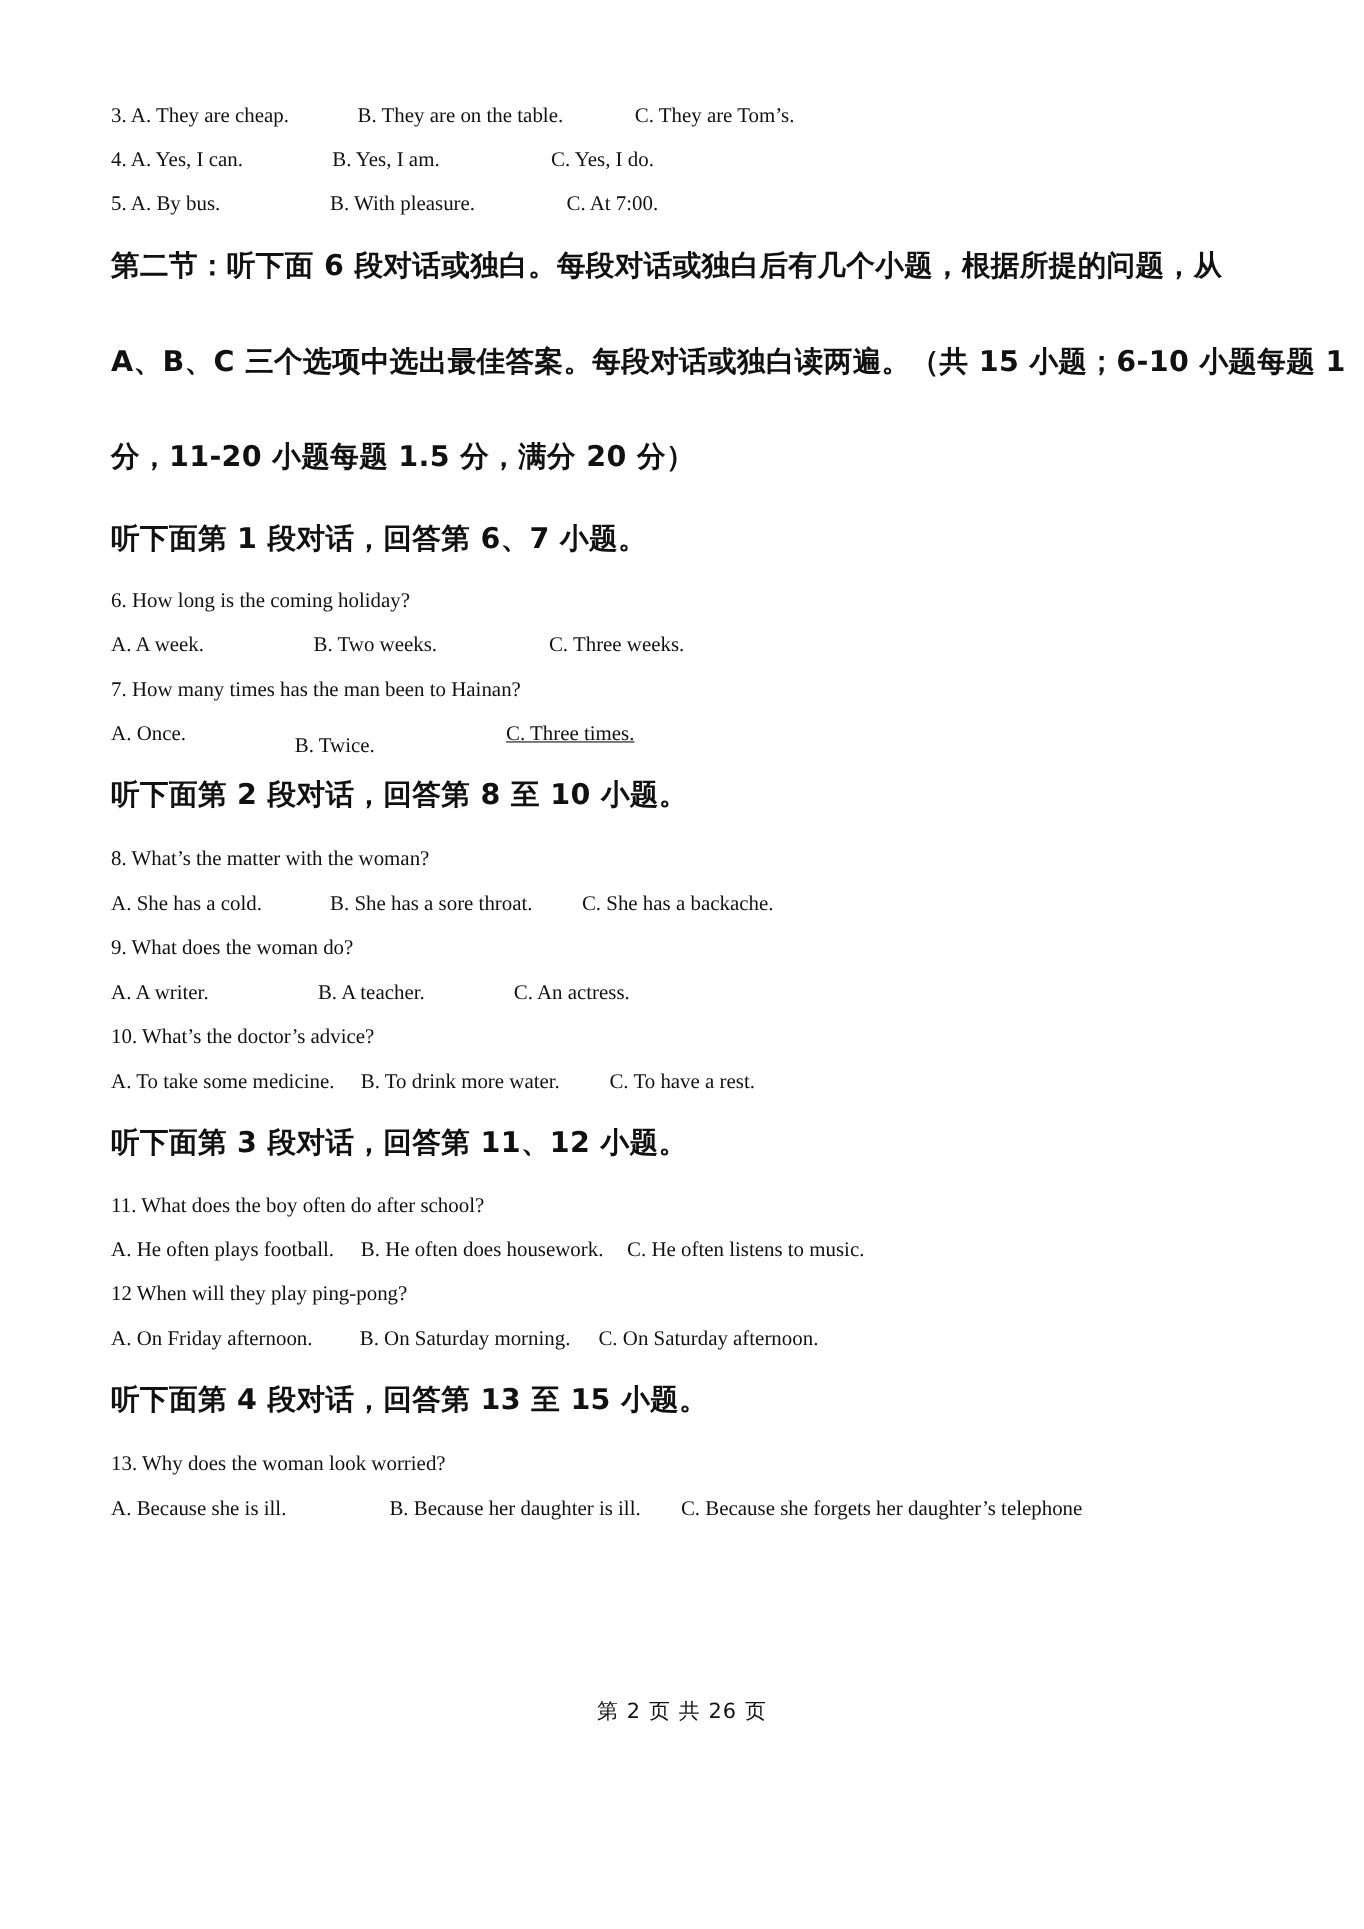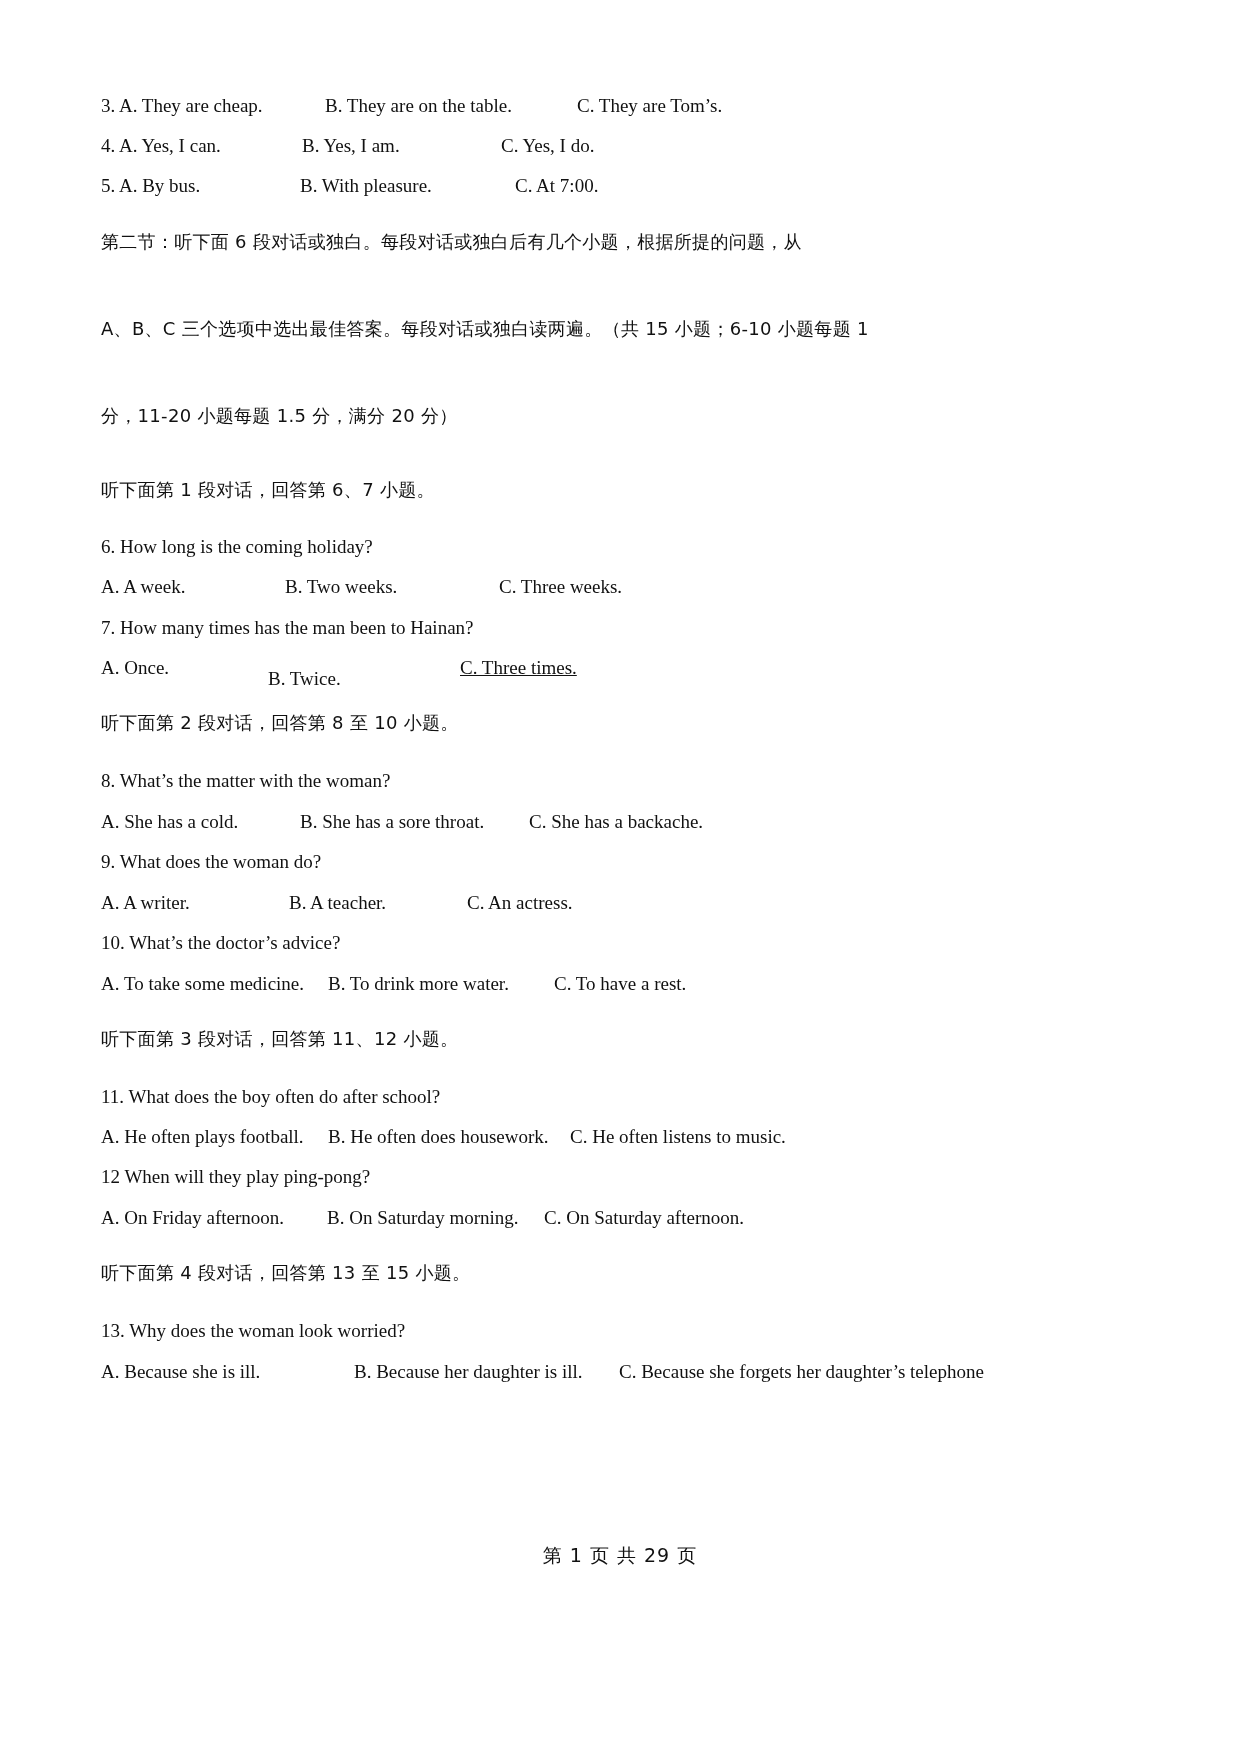--- a/index.html
+++ b/index.html
@@ -1,19 +1,19 @@
 <!DOCTYPE html>
 <html><head>
   <meta charset="utf-8">
   <style>
     html, body { margin: 0; padding: 0; background: #ffffff; }
     body { width: 1240px; height: 1754px; position: relative; overflow: hidden;
            font-family: "Liberation Serif", "DejaVu Serif", serif; color: #111; }
     .line { position: absolute; left: 101px; white-space: nowrap; font-size: 19px; line-height: 22px; }
-    .heading { font-family: "DejaVu Sans", "Liberation Sans", sans-serif; font-weight: normal; font-size: 18px; line-height: 26px; letter-spacing: 0.3px; }
+    .heading { font-family: "DejaVu Sans", "Liberation Sans", sans-serif; font-weight: bold; font-size: 26px; line-height: 26px; letter-spacing: 0.3px; }
     .opt { position: absolute; top: 0; }
     .footer { position: absolute; top: 1543px; left: 0; width: 1240px; text-align: center;
               font-family: "DejaVu Sans", sans-serif; font-size: 19px; letter-spacing: 1px; }
   </style>
 </head>
 <body>
 
 <div class="line" style="top:95px;">
   <span class="opt" style="left:0;"><span>3.</span> <span>A. They are cheap.</span></span>
   <span class="opt" style="left:224px;">B. They are on the table.</span>
@@ -83,13 +83,13 @@
 </div>
 
 <div class="line heading" style="top:1260px;">听下面第 4 段对话，回答第 13 至 15 小题。</div>
 <div class="line" style="top:1320px;">13. Why does the woman look worried?</div>
 <div class="line" style="top:1361px;">
   <span class="opt" style="left:0;font-family:Liberation Serif, serif;">A. Because she is ill.</span>
   <span class="opt" style="left:253px;">B. Because her daughter is ill.</span>
   <span class="opt" style="left:518px;">C. Because she forgets her daughter’s telephone</span>
 </div>
 
-<div class="footer">第 1 页 共 29 页</div>
+<div class="footer">第 2 页 共 26 页</div>
 
 </body></html>

